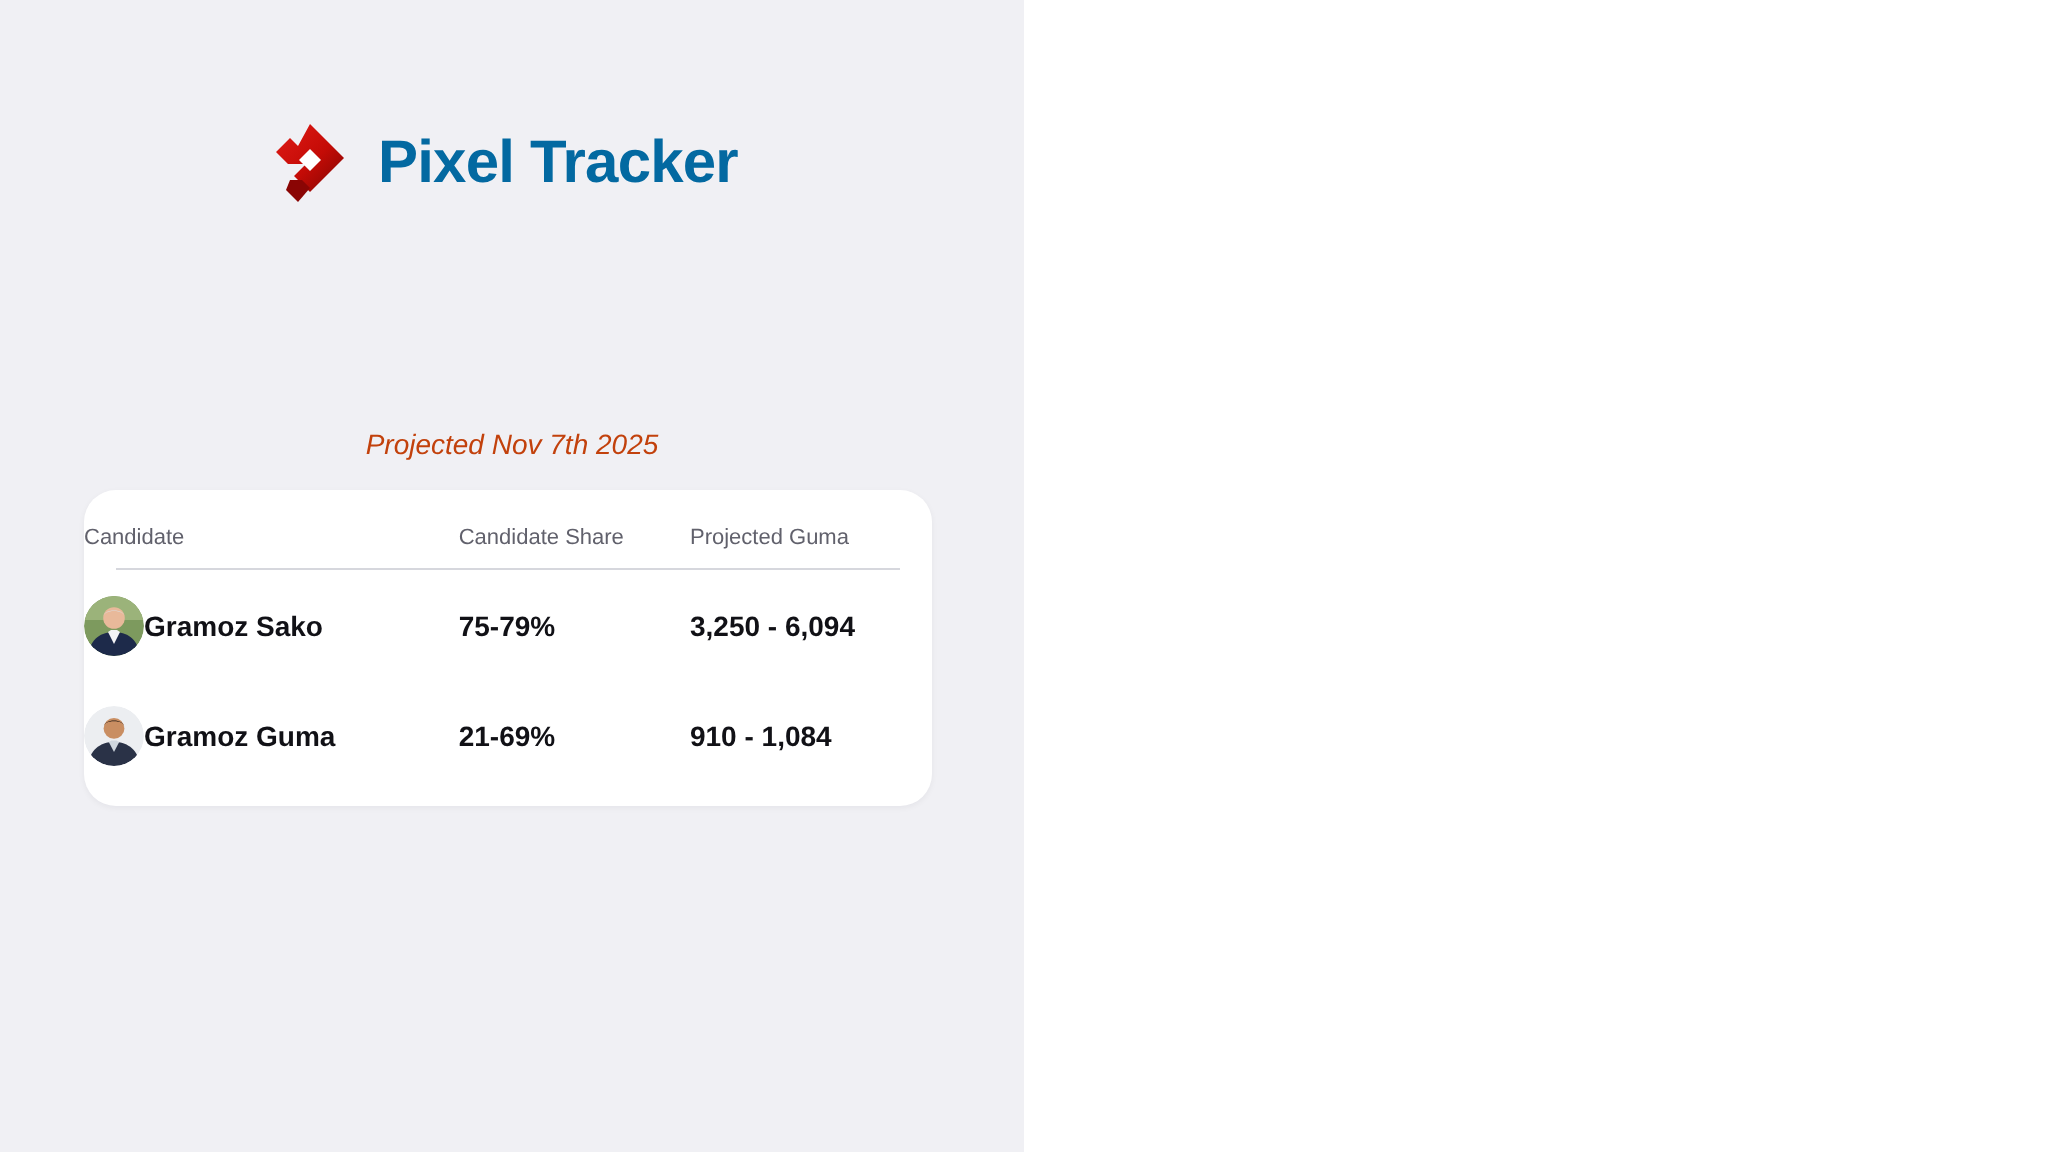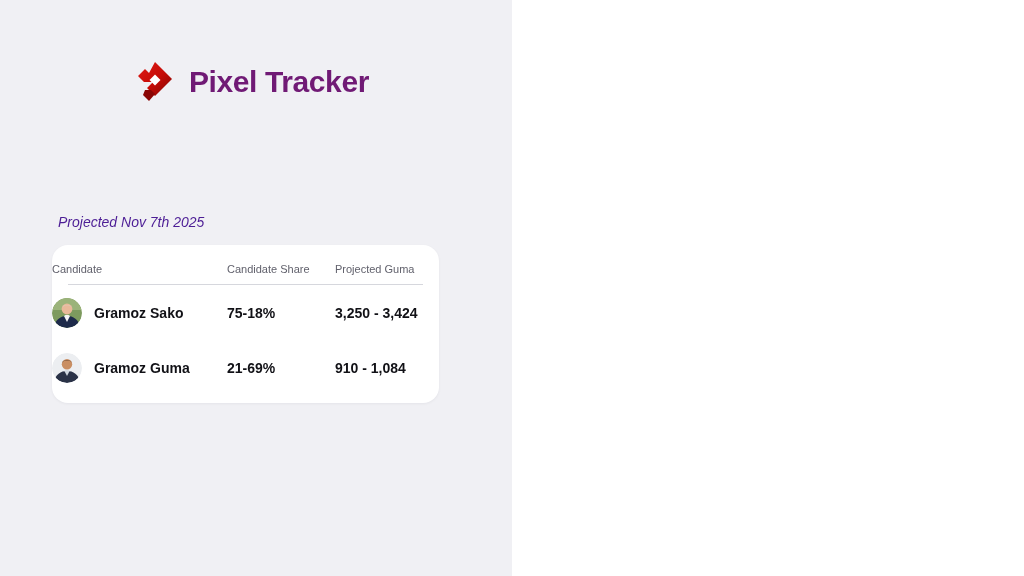--- a/index.html
+++ b/index.html
@@ -25,39 +25,39 @@
   .brand {
     position:absolute;
     left:135px; top:60px;
     display:flex; align-items:center; gap:14px;
   }
   .brand-mark { width:40px; height:44px; display:block; }
   .brand-title {
     font-size:30px;
     font-weight:700;
     letter-spacing:-0.4px;
-    color:#701a75;
+    color:#0369a1;
   }
 
   
   .section-title {
     position:absolute;
     font-size:14px;
     font-style:italic;
     font-weight:400;
-    color:#4c1d95;
-    text-align:left;
+    color:#c2410c;
+    text-align:center;
   }
   .title-left  { left:58px; width:396px; top:214px; }
 
   
   .card { position:absolute; border-radius:16px; }
   .card-left {
-    left:52px; top:245px;
-    width:387px; height:158px;
+    left:42px; top:245px;
+    width:424px; height:158px;
     background:#ffffff;
     box-shadow:0 1px 3px rgba(20,20,40,0.05);
   }
 
   
   table.vote-table {
     width:100%;
     border-collapse:collapse;
     table-layout:fixed;
   }
@@ -80,21 +80,21 @@
 
   table.vote-table td {
     font-size:14px;
     font-weight:700;
     color:#111116;
     padding:0;
     vertical-align:middle;
     height:55px;
   }
 
-  .cand-cell { display:flex; align-items:center; gap:12px; }
+  .cand-cell { display:flex; align-items:center; gap:0; }
   .avatar {
     width:30px; height:30px;
     border-radius:50%;
     flex:0 0 30px;
     overflow:hidden;
     display:block;
   }
   .avatar svg { display:block; width:30px; height:30px; }
   .cand-name { white-space:nowrap; }
 
@@ -164,22 +164,22 @@
                       <path d="M2 30 C3 21 9 18 15 18 C21 18 27 21 28 30 Z" fill="#1d2a4a"></path>
                       <path d="M12 18 L15 24 L18 18 L16.5 17 L13.5 17 Z" fill="#f3f4f6"></path>
                       <circle cx="15" cy="11" r="5.4" fill="#e8b99a"></circle>
                       <path d="M9.6 10.6 C9.6 6.4 20.4 6.4 20.4 10.6 C20.4 8.4 18 7.2 15 7.2 C12 7.2 9.6 8.4 9.6 10.6 Z" fill="#dcdcdc"></path>
                     </g>
                   </svg>
                 </span>
                 <span class="cand-name">Gramoz Sako</span>
               </div>
             </td>
-            <td>75-18%</td>
-            <td>3,250 - 3,424</td>
+            <td>75-79%</td>
+            <td>3,250 - 6,094</td>
           </tr>
           <tr>
             <td class="pad-l">
               <div class="cand-cell">
                 <span class="avatar">
                   <svg viewBox="0 0 30 30">
                     <defs>
                         <clipPath id="c2">
                           <circle cx="15" cy="15" r="15"></circle>
                         </clipPath>

